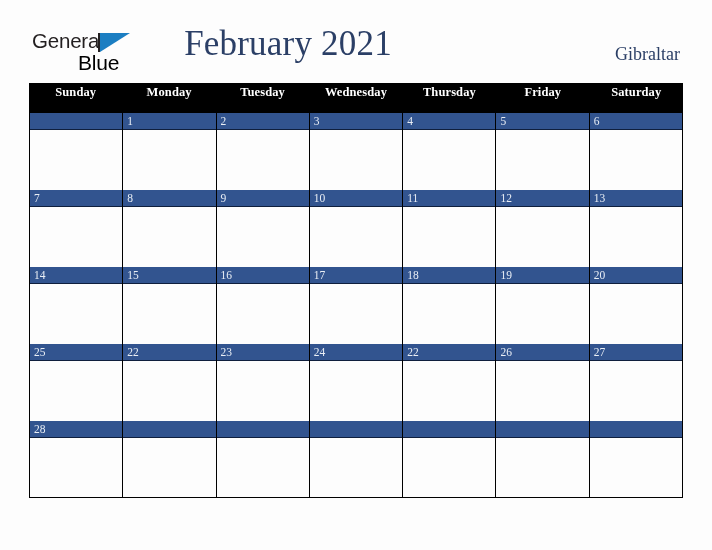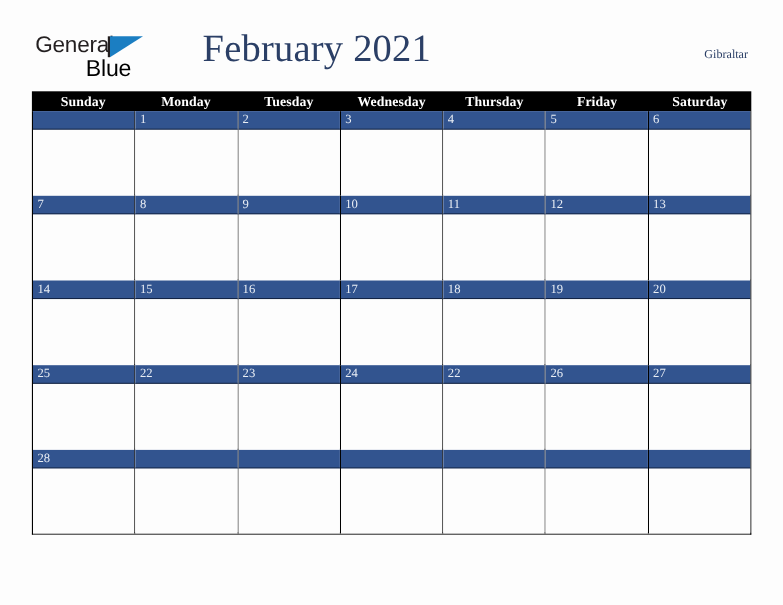--- a/index.html
+++ b/index.html
@@ -86,37 +86,37 @@
     font-size: 35px;
     color: #2b3f66;
     letter-spacing: 0.2px;
   }
 
   .cal-subtitle {
     position: absolute;
     right: 32px;
     top: 44px;
     font-family: "Liberation Serif", serif;
-    font-size: 11px;
+    font-size: 18px;
     color: #2b3f66;
     text-align: left;
   }
 
   
   .cal {
     position: absolute;
     left: 29px;
     top: 83px;
     width: 654px;
   }
 
   .cal-head {
     display: flex;
     width: 654px;
-    height: 18px;
+    height: 30px;
     background: #000000;
   }
   .cal-head .hcell {
     flex: 1 1 0;
     color: #ffffff;
     font-family: "Liberation Serif", serif;
     font-weight: bold;
     font-size: 12.5px;
     text-align: center;
     line-height: 18px;

